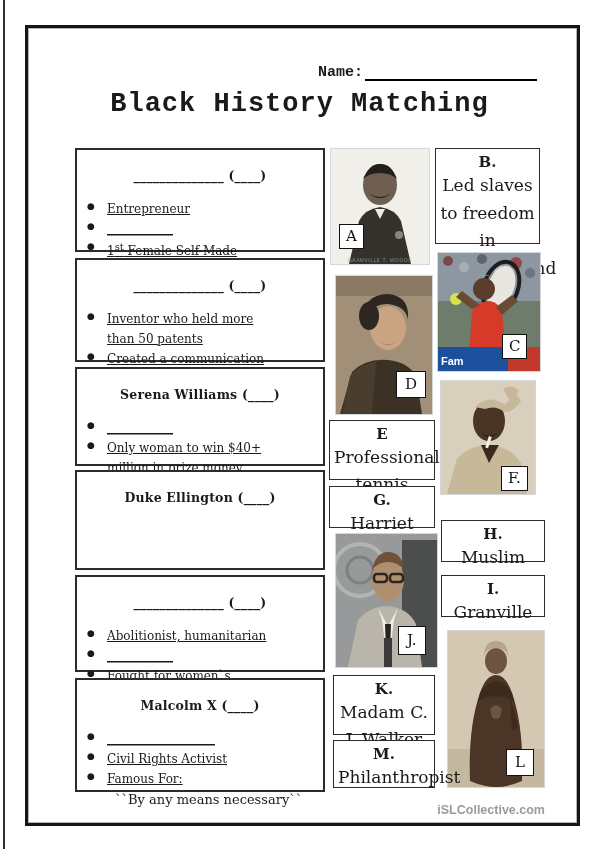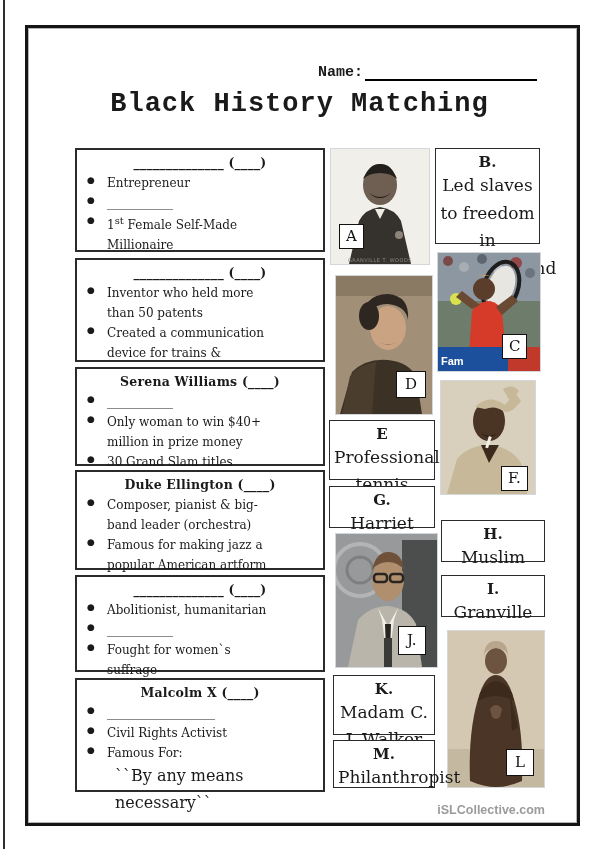--- a/index.html
+++ b/index.html
@@ -11,25 +11,25 @@
 
   
   .name-row{position:absolute;left:318px;top:64px;display:flex;align-items:flex-end;
             font-family:"Liberation Mono", monospace;font-weight:bold;font-size:15px;}
   .name-line{display:inline-block;width:172px;height:15px;border-bottom:2px solid #000;margin-left:2px;}
   .title{position:absolute;left:25px;top:89px;width:549px;text-align:center;
          font-family:"Liberation Mono", monospace;font-weight:bold;font-size:27px;letter-spacing:1px;}
 
   
   .clue{position:absolute;left:75px;width:250px;border:2px solid #2b2b2b;background:#fff;box-sizing:border-box;}
-  .clue-head{text-align:center;font-weight:bold;font-size:12.5px;padding-top:5px;letter-spacing:.2px;}
-  .clue ul{list-style:none;margin:3px 0 0 0;padding:0;}
+  .clue-head{text-align:center;font-weight:bold;font-size:12.5px;padding-top:18px;letter-spacing:.2px;}
+  .clue ul{list-style:none;margin:16px 0 0 0;padding:0;text-decoration:underline;}
   .clue li{position:relative;padding:0 42px 0 30px;font-size:12px;line-height:1.68;}
   .clue li::before{content:"\25CF";position:absolute;left:10px;top:0;font-size:9px;}
-  .quote-line{padding-left:38px;font-size:16px;line-height:1.68;}
+  .quote-line{padding-left:38px;font-size:13px;line-height:1.68;}
   sup{font-size:10px;}
 
   
   .ansbox{position:absolute;border:1.5px solid #2b2b2b;background:#fff;box-sizing:border-box;
           text-align:center;padding:3px 4px;}
   .ans-letter{font-size:15px;font-weight:600;line-height:1.35;}
   .ans-text{font-size:17px;line-height:1.55;}
   .ansbox.tall .ans-text{line-height:1.62;}
 
   
@@ -92,24 +92,20 @@
       <li>Only woman to win $40+ million in prize money</li>
       <li>30 Grand Slam titles</li>
     </ul>
   </div>
 
   <div class="clue" style="top:470px;height:100px;">
     <div class="clue-head">
       <span>Duke Ellington</span>
       <span>(____)</span>
     </div>
-    <ul>
-      <li>Composer, pianist &amp; big-band leader (orchestra)</li>
-      <li>Famous for making jazz a popular American artform</li>
-    </ul>
   </div>
 
   <div class="clue" style="top:575px;height:97px;">
     <div class="clue-head">
       <span>______________</span>
       <span>(____)</span>
     </div>
     <ul>
       <li>Abolitionist, humanitarian</li>
       <li>___________</li>

